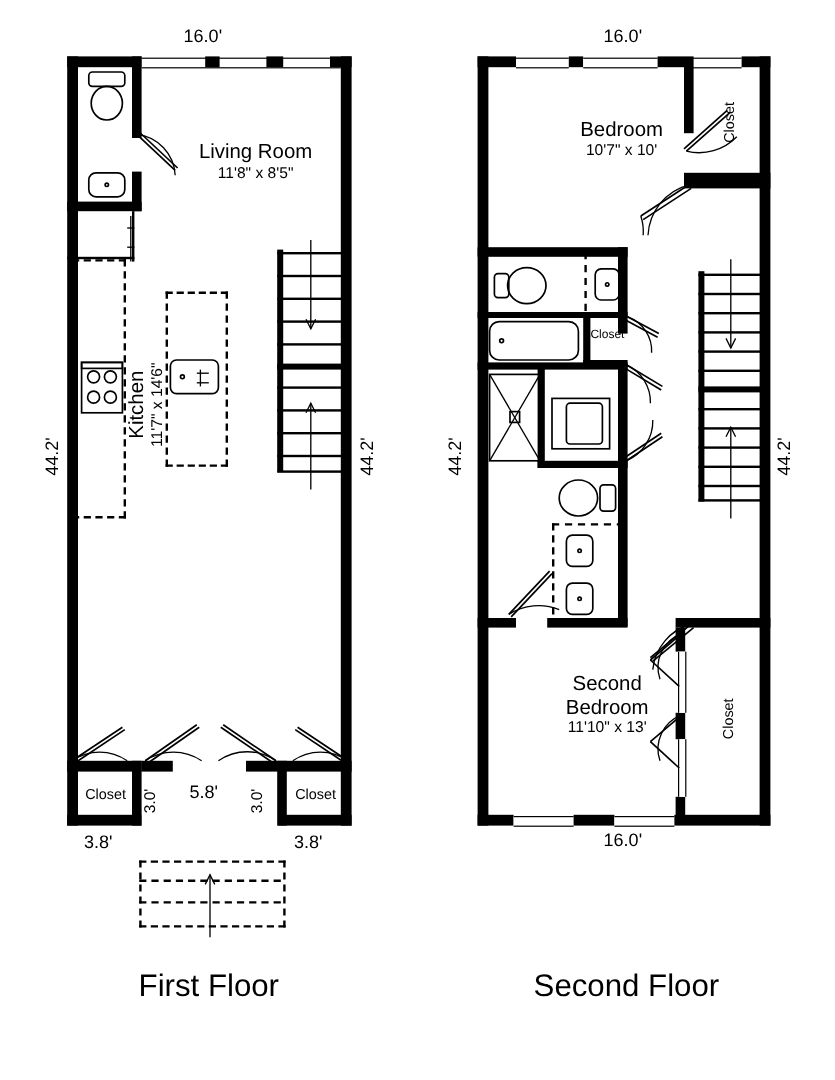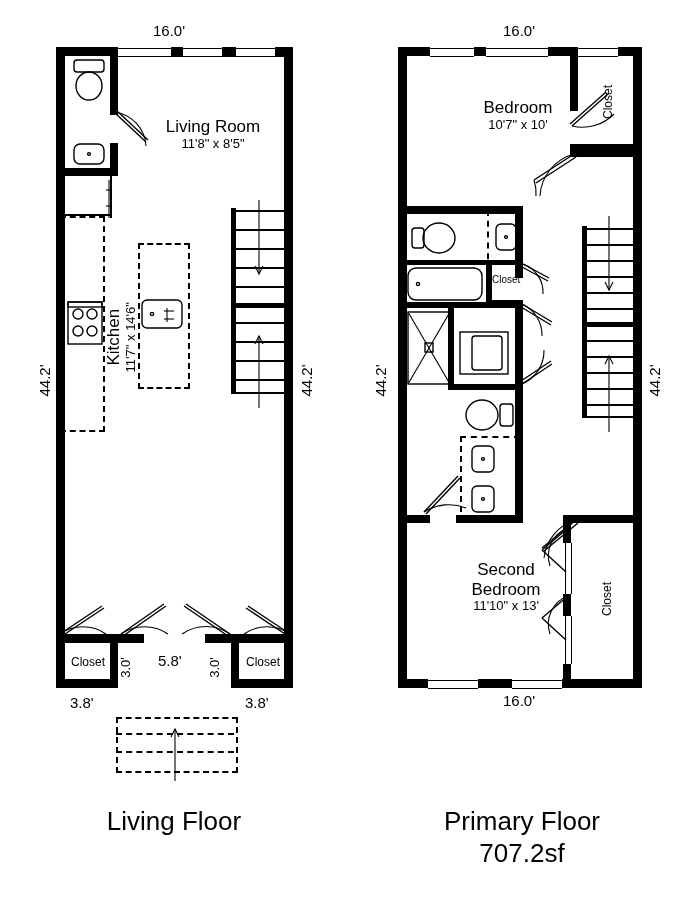--- a/index.html
+++ b/index.html
@@ -183,21 +183,21 @@
     <path class="fx2" d="M7,0 L7,74"></path>
       <path class="fx2" d="M3,66 L7,74 L11,66"></path>
   </svg>
   <svg style="left:252px;top:330px;width:14px;height:80px;">
     <path class="fx2" d="M7,78 L7,6"></path>
       <path class="fx2" d="M3,14 L7,6 L11,14"></path>
   </svg>
 
 
   <div class="caption" style="left:24px;top:806px;width:300px;">
-    <div>Living Floor</div>
+    <div>First Floor</div>
   </div>
 </div>
 
 <div class="plan" id="floor2">
 
   <div class="dim" style="left:155px;top:22px;">16.0'</div>
   <div class="dimv rot90" style="left:12px;top:372px;width:40px;text-align:center;">44.2'</div>
   <div class="dimv rot90" style="left:286px;top:372px;width:40px;text-align:center;">44.2'</div>
   <div class="dim" style="left:155px;top:692px;">16.0'</div>
 
@@ -366,16 +366,15 @@
   <svg style="left:254px;top:216px;width:14px;height:82px;">
     <path class="fx2" d="M7,0 L7,74"></path>
       <path class="fx2" d="M3,66 L7,74 L11,66"></path>
   </svg>
   <svg style="left:254px;top:350px;width:14px;height:86px;">
     <path class="fx2" d="M7,82 L7,6"></path>
       <path class="fx2" d="M3,14 L7,6 L11,14"></path>
   </svg>
 
   <div class="caption" style="left:24px;top:806px;width:300px;">
-    <div>Primary Floor</div>
-    <div>707.2sf</div>
+    <div>Second Floor</div>
   </div>
 </div>
 
 </body></html>

